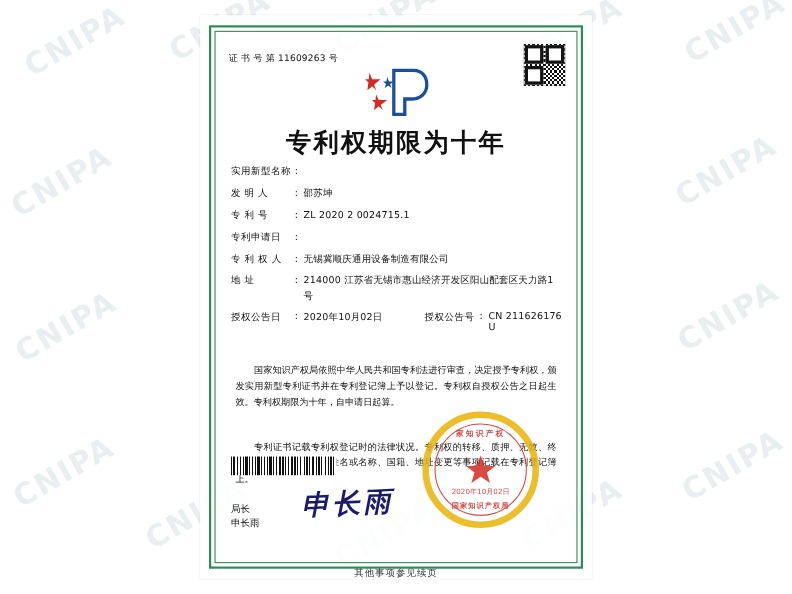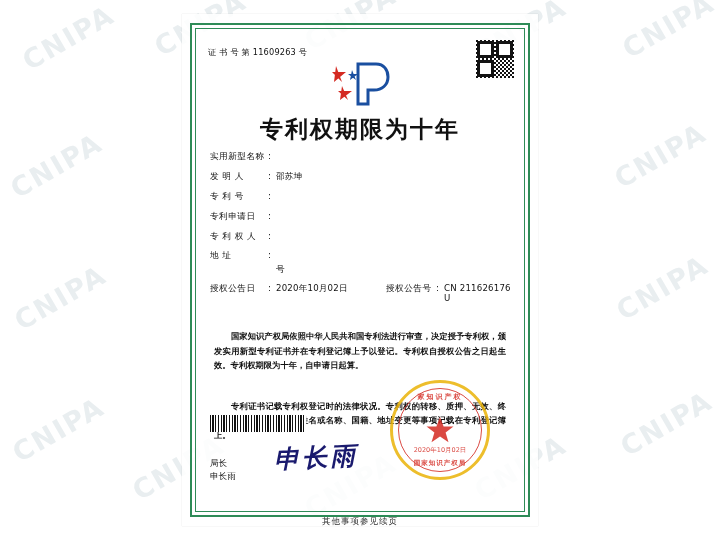--- a/index.html
+++ b/index.html
@@ -175,21 +175,20 @@
     margin-bottom: 7px;
   }
 
   .para {
     margin: 26px 10px 0 10px;
     font-size: 8.3px;
     line-height: 1.75;
     color: #111;
     text-indent: 17px;
     text-align: justify;
-    font-weight: bold;
   }
 
   
   .barcode {
     position: absolute;
     left: 6px;
     bottom: 72px;
     width: 96px;
     height: 17px;
     background: repeating-linear-gradient(90deg,
@@ -219,21 +218,21 @@
   }
 
   
   .seal {
     position: absolute;
     right: 26px;
     bottom: 24px;
     width: 94px;
     height: 94px;
     border-radius: 50%;
-    border: 3px solid #eab308;
+    border: 6px solid #eab308;
     opacity: 0.85;
   }
   .seal-inner {
     position: absolute;
     inset: 5px;
     border-radius: 50%;
     border: 1px solid #d42a22;
   }
   .seal-star {
     position: absolute;
@@ -332,32 +331,35 @@
           <span class="f-colon">:</span>
         </div>
         <div class="field">
           <span class="f-label">发 明 人</span>
           <span class="f-colon">:</span>
           <span class="f-value">邵苏坤</span>
         </div>
         <div class="field">
           <span class="f-label">专 利 号</span>
           <span class="f-colon">:</span>
+          <span class="f-value">ZL 2020 2 0024715.1</span>
         </div>
         <div class="field">
           <span class="f-label">专利申请日</span>
           <span class="f-colon">:</span>
         </div>
         <div class="field">
           <span class="f-label">专 利 权 人</span>
           <span class="f-colon">:</span>
+          <span class="f-value">无锡冀顺庆通用设备制造有限公司</span>
         </div>
         <div class="field">
           <span class="f-label">地 址</span>
           <span class="f-colon">:</span>
+          <span class="f-value">214000 江苏省无锡市惠山经济开发区阳山配套区天力路1</span>
         </div>
         <div class="addr-cont">号</div>
 
         <div class="field-row2">
           <span class="half left">
             <span class="f-label">授权公告日</span>
             <span class="f-colon">:</span>
             <span class="f-value">2020年10月02日</span>
           </span>
           <span class="half right">

